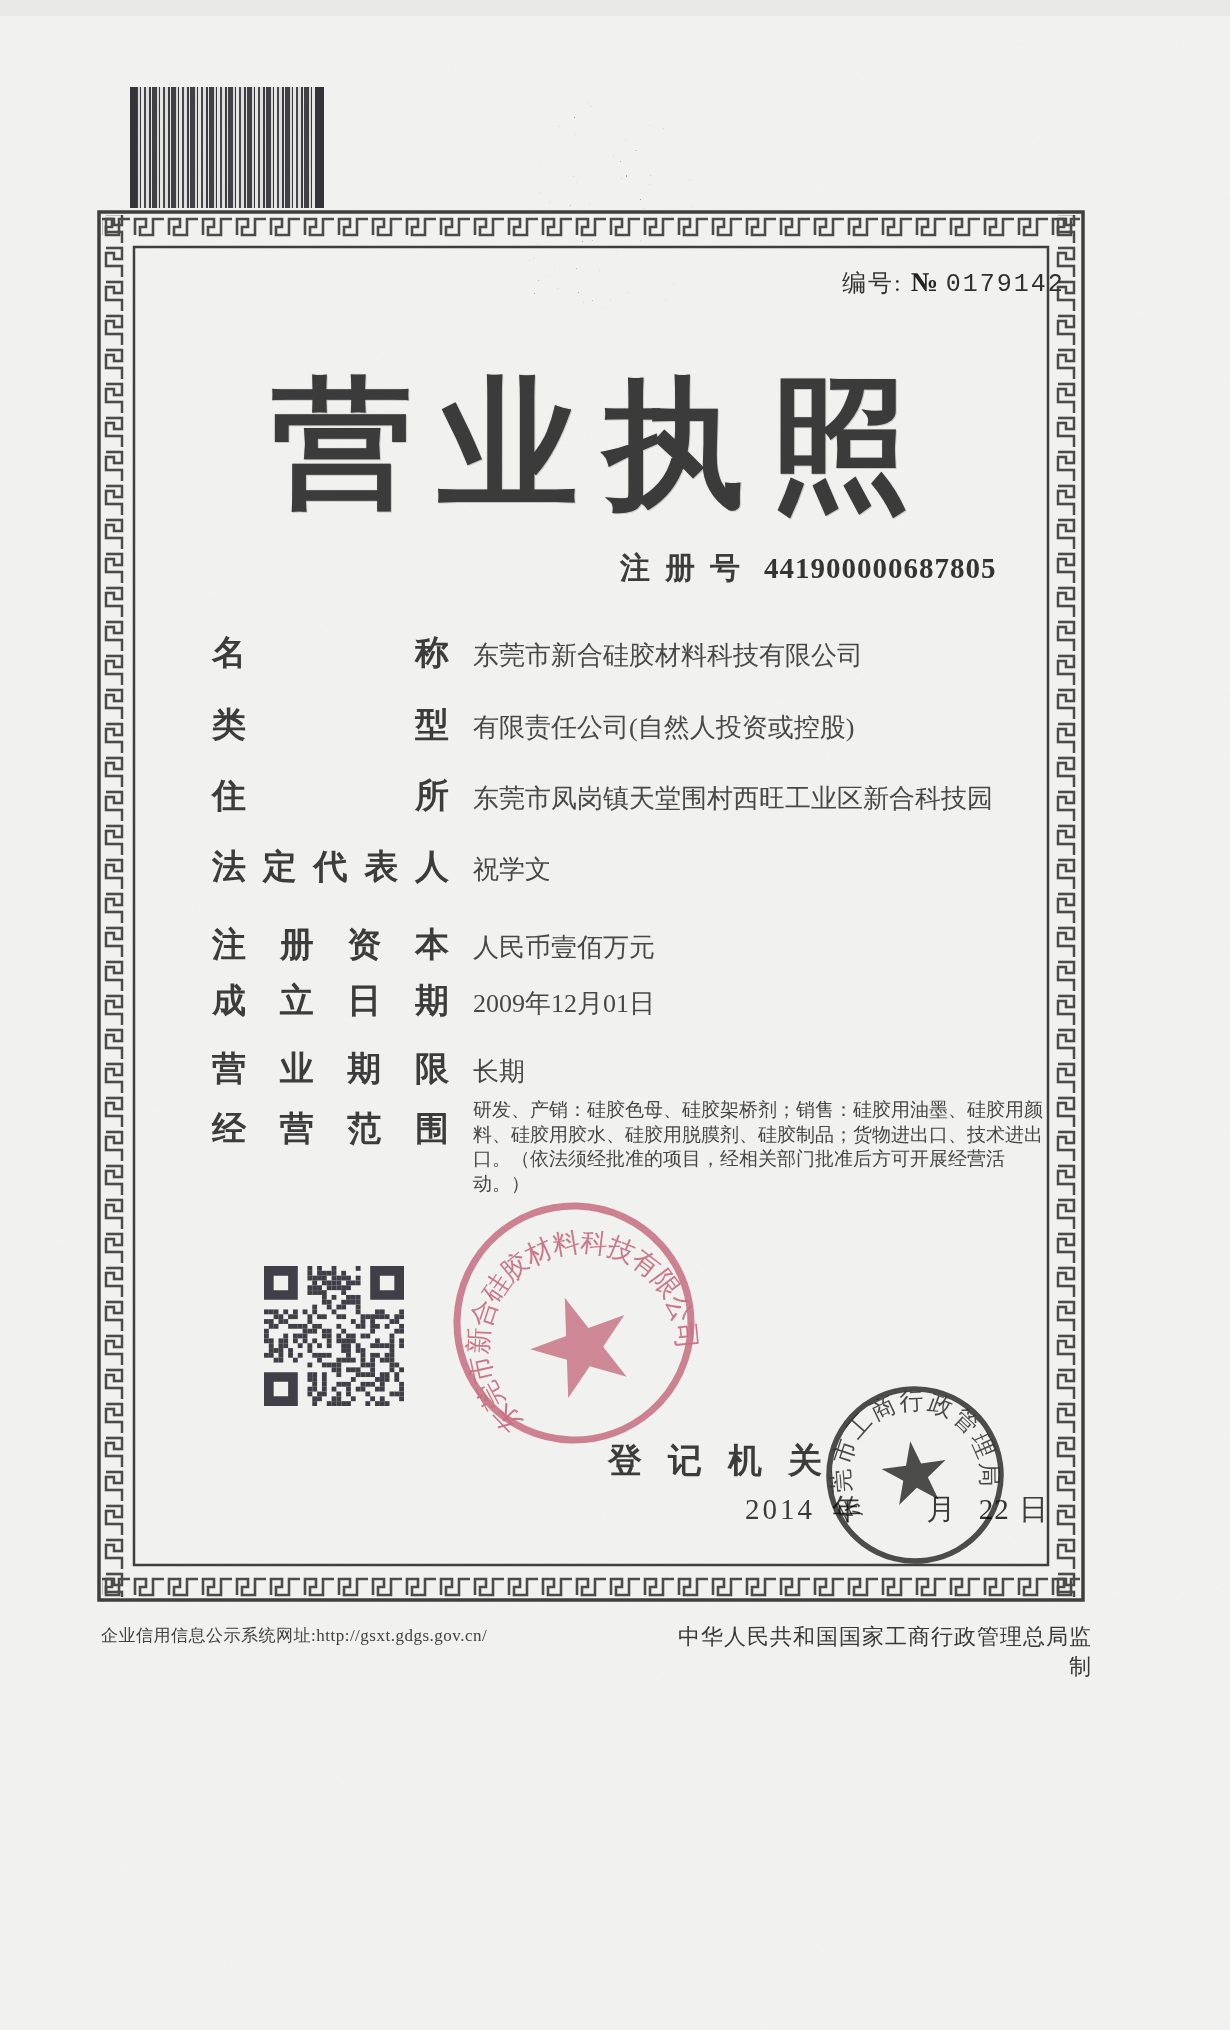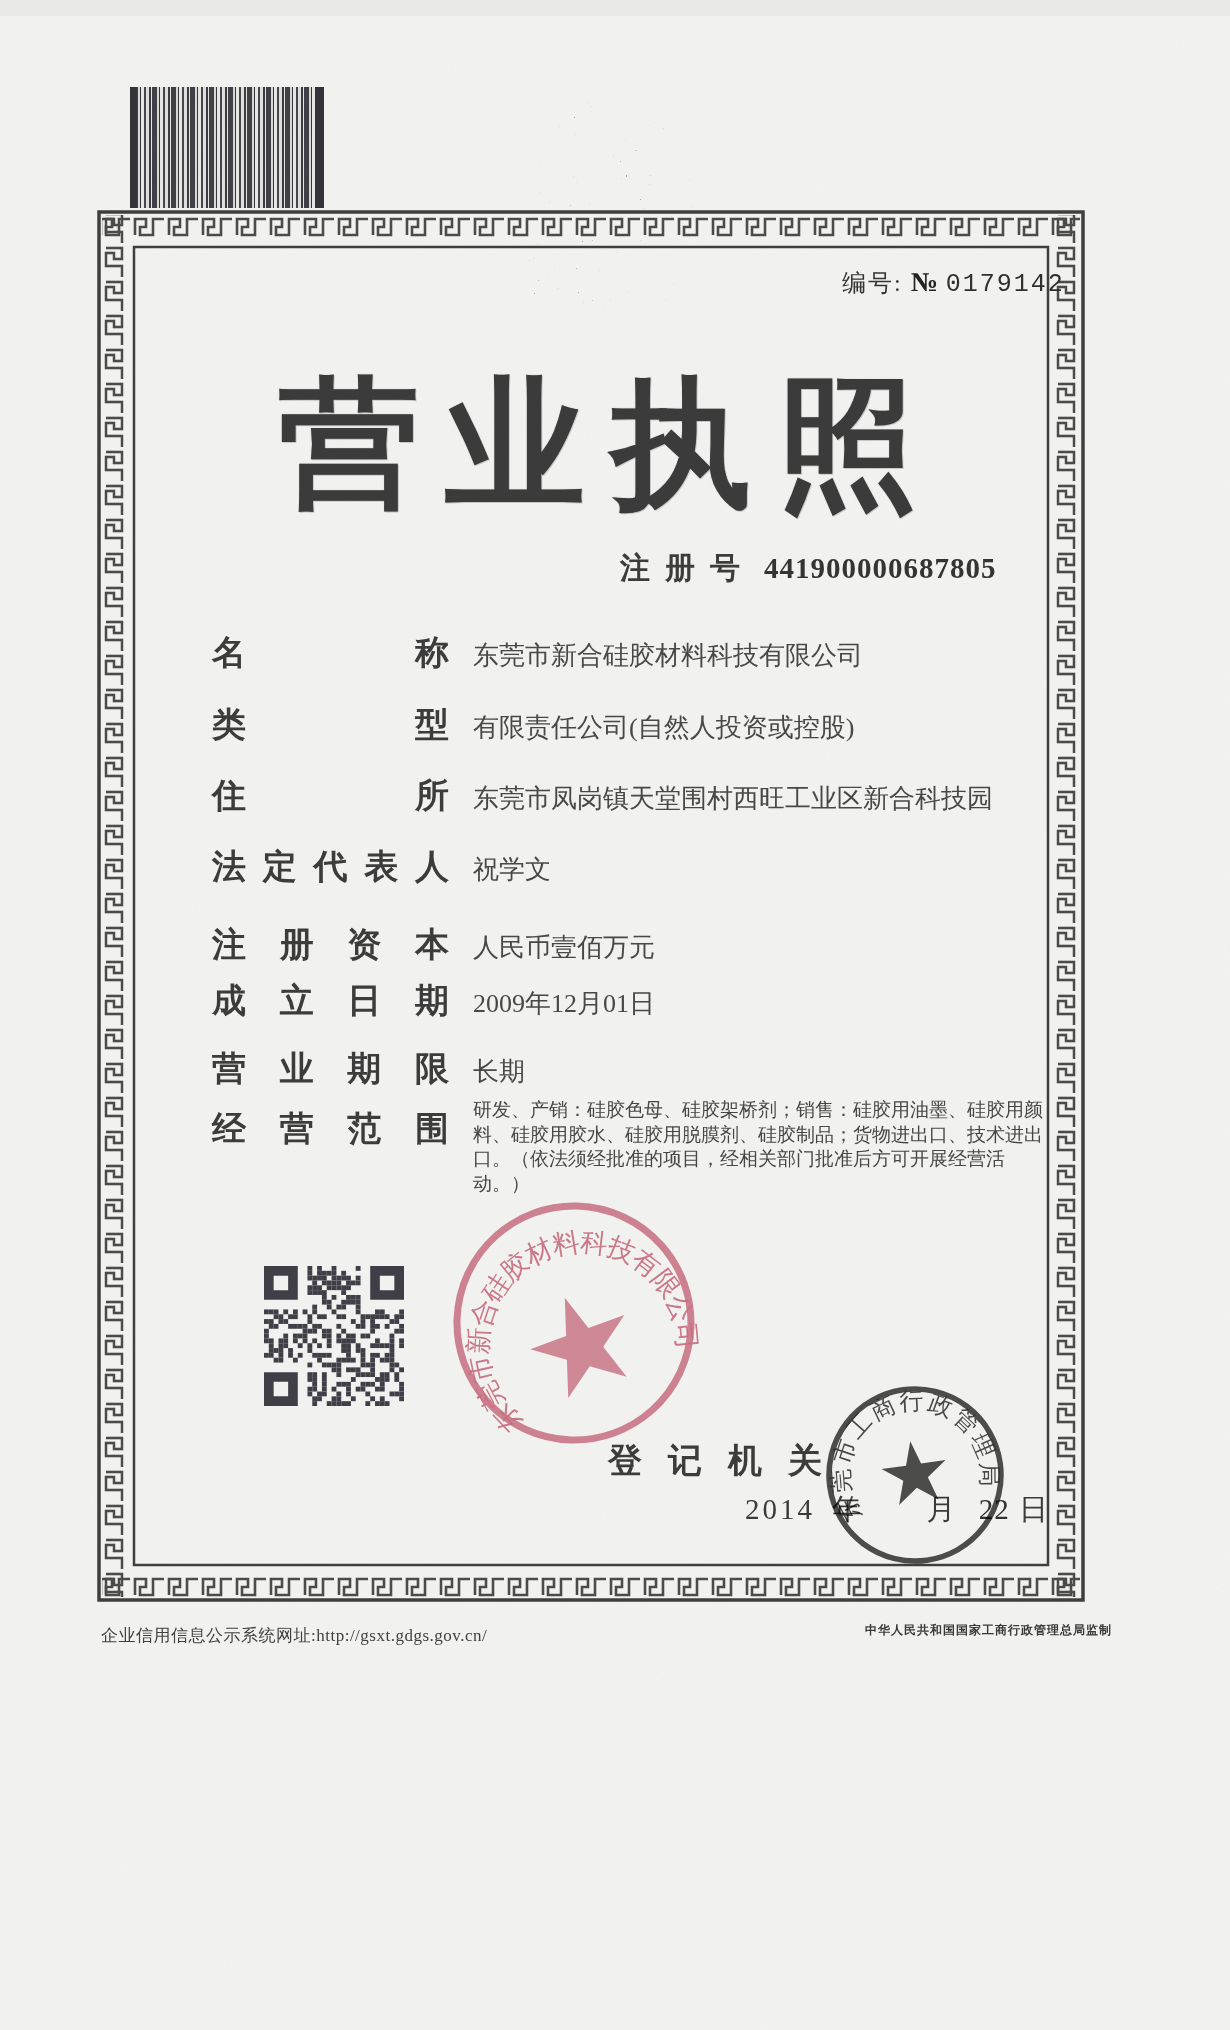--- a/index.html
+++ b/index.html
@@ -31,21 +31,20 @@
   .serial .lab{font-size:24px;letter-spacing:2px;color:#333;}
   .serial .sym{font-size:27px;font-weight:bold;color:#222;}
   .serial .num{font-family:"Liberation Mono", monospace;font-size:25px;letter-spacing:2px;color:#2e2e2e;}
   
   .title{
     position:absolute;left:97px;top:335px;width:988px;z-index:5;
     text-align:center;font-family:"Liberation Sans", sans-serif;
     font-size:140px;font-weight:900;color:#3a3a3a;
     letter-spacing:26px;text-indent:26px;
     text-shadow:0 0 1px #55555588, 1px 1px 0 #44444433;
-    padding-left:7px;
   }
   
   .regline{position:absolute;left:620px;top:532px;z-index:5;display:flex;align-items:center;gap:24px;}
   .regline .lab{font-size:30px;font-weight:600;letter-spacing:15px;margin-right:-15px;color:#3b3b3b;}
   .regline .val{font-size:29px;letter-spacing:1px;color:#333;font-weight:bold;}
   
   .row{position:absolute;left:212px;display:flex;align-items:baseline;z-index:5;}
   .row .flabel{
     width:237px;flex:0 0 237px;
     font-size:34px;font-weight:600;color:#3b3b3b;
@@ -69,22 +68,22 @@
   .authority{position:absolute;left:608px;top:1422px;z-index:5;
     font-size:34px;font-weight:600;letter-spacing:26px;margin-right:-26px;color:#3b3b3b;}
   .dateline{position:absolute;left:745px;top:1474px;z-index:5;font-size:29px;color:#3a3a3a;}
   .dateline .yr{letter-spacing:3px;}
   .dateline .u1{margin-left:10px;}
   .dateline .u2{margin-left:58px;}
   .dateline .dy{margin-left:16px;letter-spacing:1px;color:#303030;}
   .dateline .u3{margin-left:2px;}
   
   .footer-left{position:absolute;left:101px;top:1608px;z-index:5;font-size:17px;color:#3f3f3f;letter-spacing:.5px;}
-  .footer-right{position:absolute;left:680px;top:1606px;width:432px;text-align:right;z-index:5;
-    font-family:"Liberation Sans", sans-serif;font-size:12px;font-weight:700;color:#383838;letter-spacing:1px;}
+  .footer-right{position:absolute;left:660px;top:1606px;width:432px;text-align:right;z-index:5;
+    font-family:"Liberation Sans", sans-serif;font-size:22px;font-weight:400;color:#383838;letter-spacing:1px;}
 </style>
 </head>
 <body>
 
 <div class="scan-page">
 
   <div class="barcode"></div>
 
   <svg class="emblem" viewBox="0 0 214 216">
     <defs>

